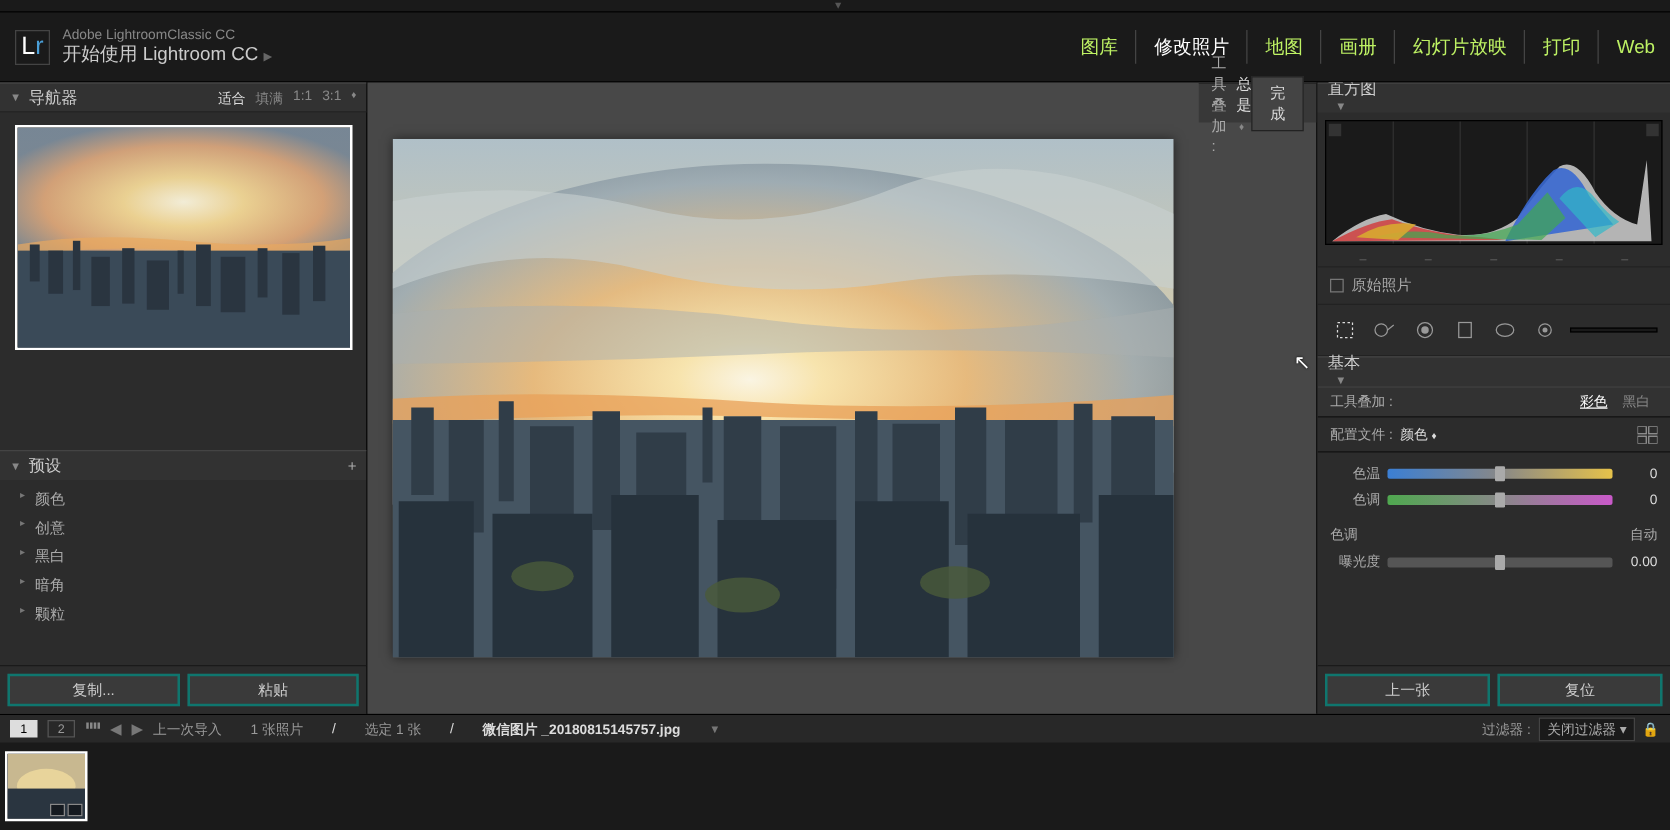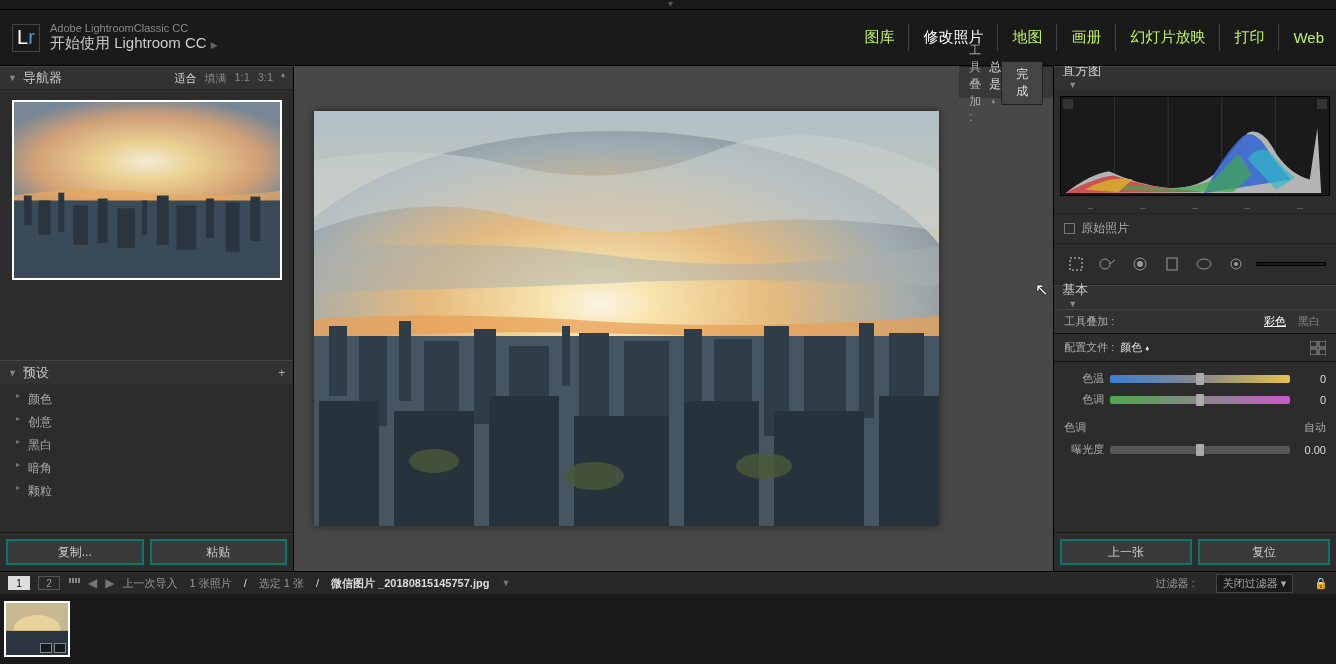--- a/index.html
+++ b/index.html
@@ -91,25 +91,25 @@
 .expo-track{background:#555;}
 .right-btns{display:flex;gap:6px;padding:6px;border-top:1px solid #1a1a1a;}
 
 .filmstrip{height:93px;background:#1a1a1a;border-top:1px solid #000;display:flex;flex-direction:column;}
 .fs-bar{height:22px;background:#282828;display:flex;align-items:center;padding:0 8px;gap:8px;font-size:11px;color:#999;}
 .pagenum{width:22px;height:14px;background:#ddd;color:#000;display:flex;align-items:center;justify-content:center;font-size:10px;}
 .pagenum2{width:22px;height:14px;border:1px solid #555;display:flex;align-items:center;justify-content:center;font-size:10px;}
 .grid-ic{display:inline-flex;width:12px;height:12px;cursor:pointer;}
 .grid-ic span{width:5px;height:5px;background:#888;margin:.5px;}
 .nav-ar{color:#777;cursor:pointer;font-size:12px;}
-.breadcrumb{display:flex;gap:12px;align-items:center;}
+.breadcrumb{display:flex;gap:23px;align-items:center;}
 .breadcrumb .bc{color:#999;}
 .breadcrumb .fn{color:#ddd;font-weight:bold;}
 .breadcrumb .sep{color:#ddd;}
-.filter-area{margin-left:auto;display:flex;align-items:center;gap:21px;}
+.filter-area{margin-left:auto;display:flex;align-items:center;gap:6px;}
 .filter-sel{background:#1a1a1a;border:1px solid #444;padding:1px 6px;color:#aaa;cursor:pointer;}
 .lock{color:#888;}
 .fs-thumbs{flex:1;display:flex;align-items:center;padding:4px;}
 .fs-thumb{width:66px;height:56px;border:1px solid #666;position:relative;overflow:hidden;margin-right:4px;}
 .fs-thumb.sel{border:2px solid #fff;}
 .fs-badges{position:absolute;bottom:2px;right:2px;display:flex;gap:2px;}
 .badge{width:12px;height:10px;background:rgba(0,0,0,.5);border:1px solid #888;}
 
 .cityscape{position:absolute;inset:0;}
 svg{display:block;}

